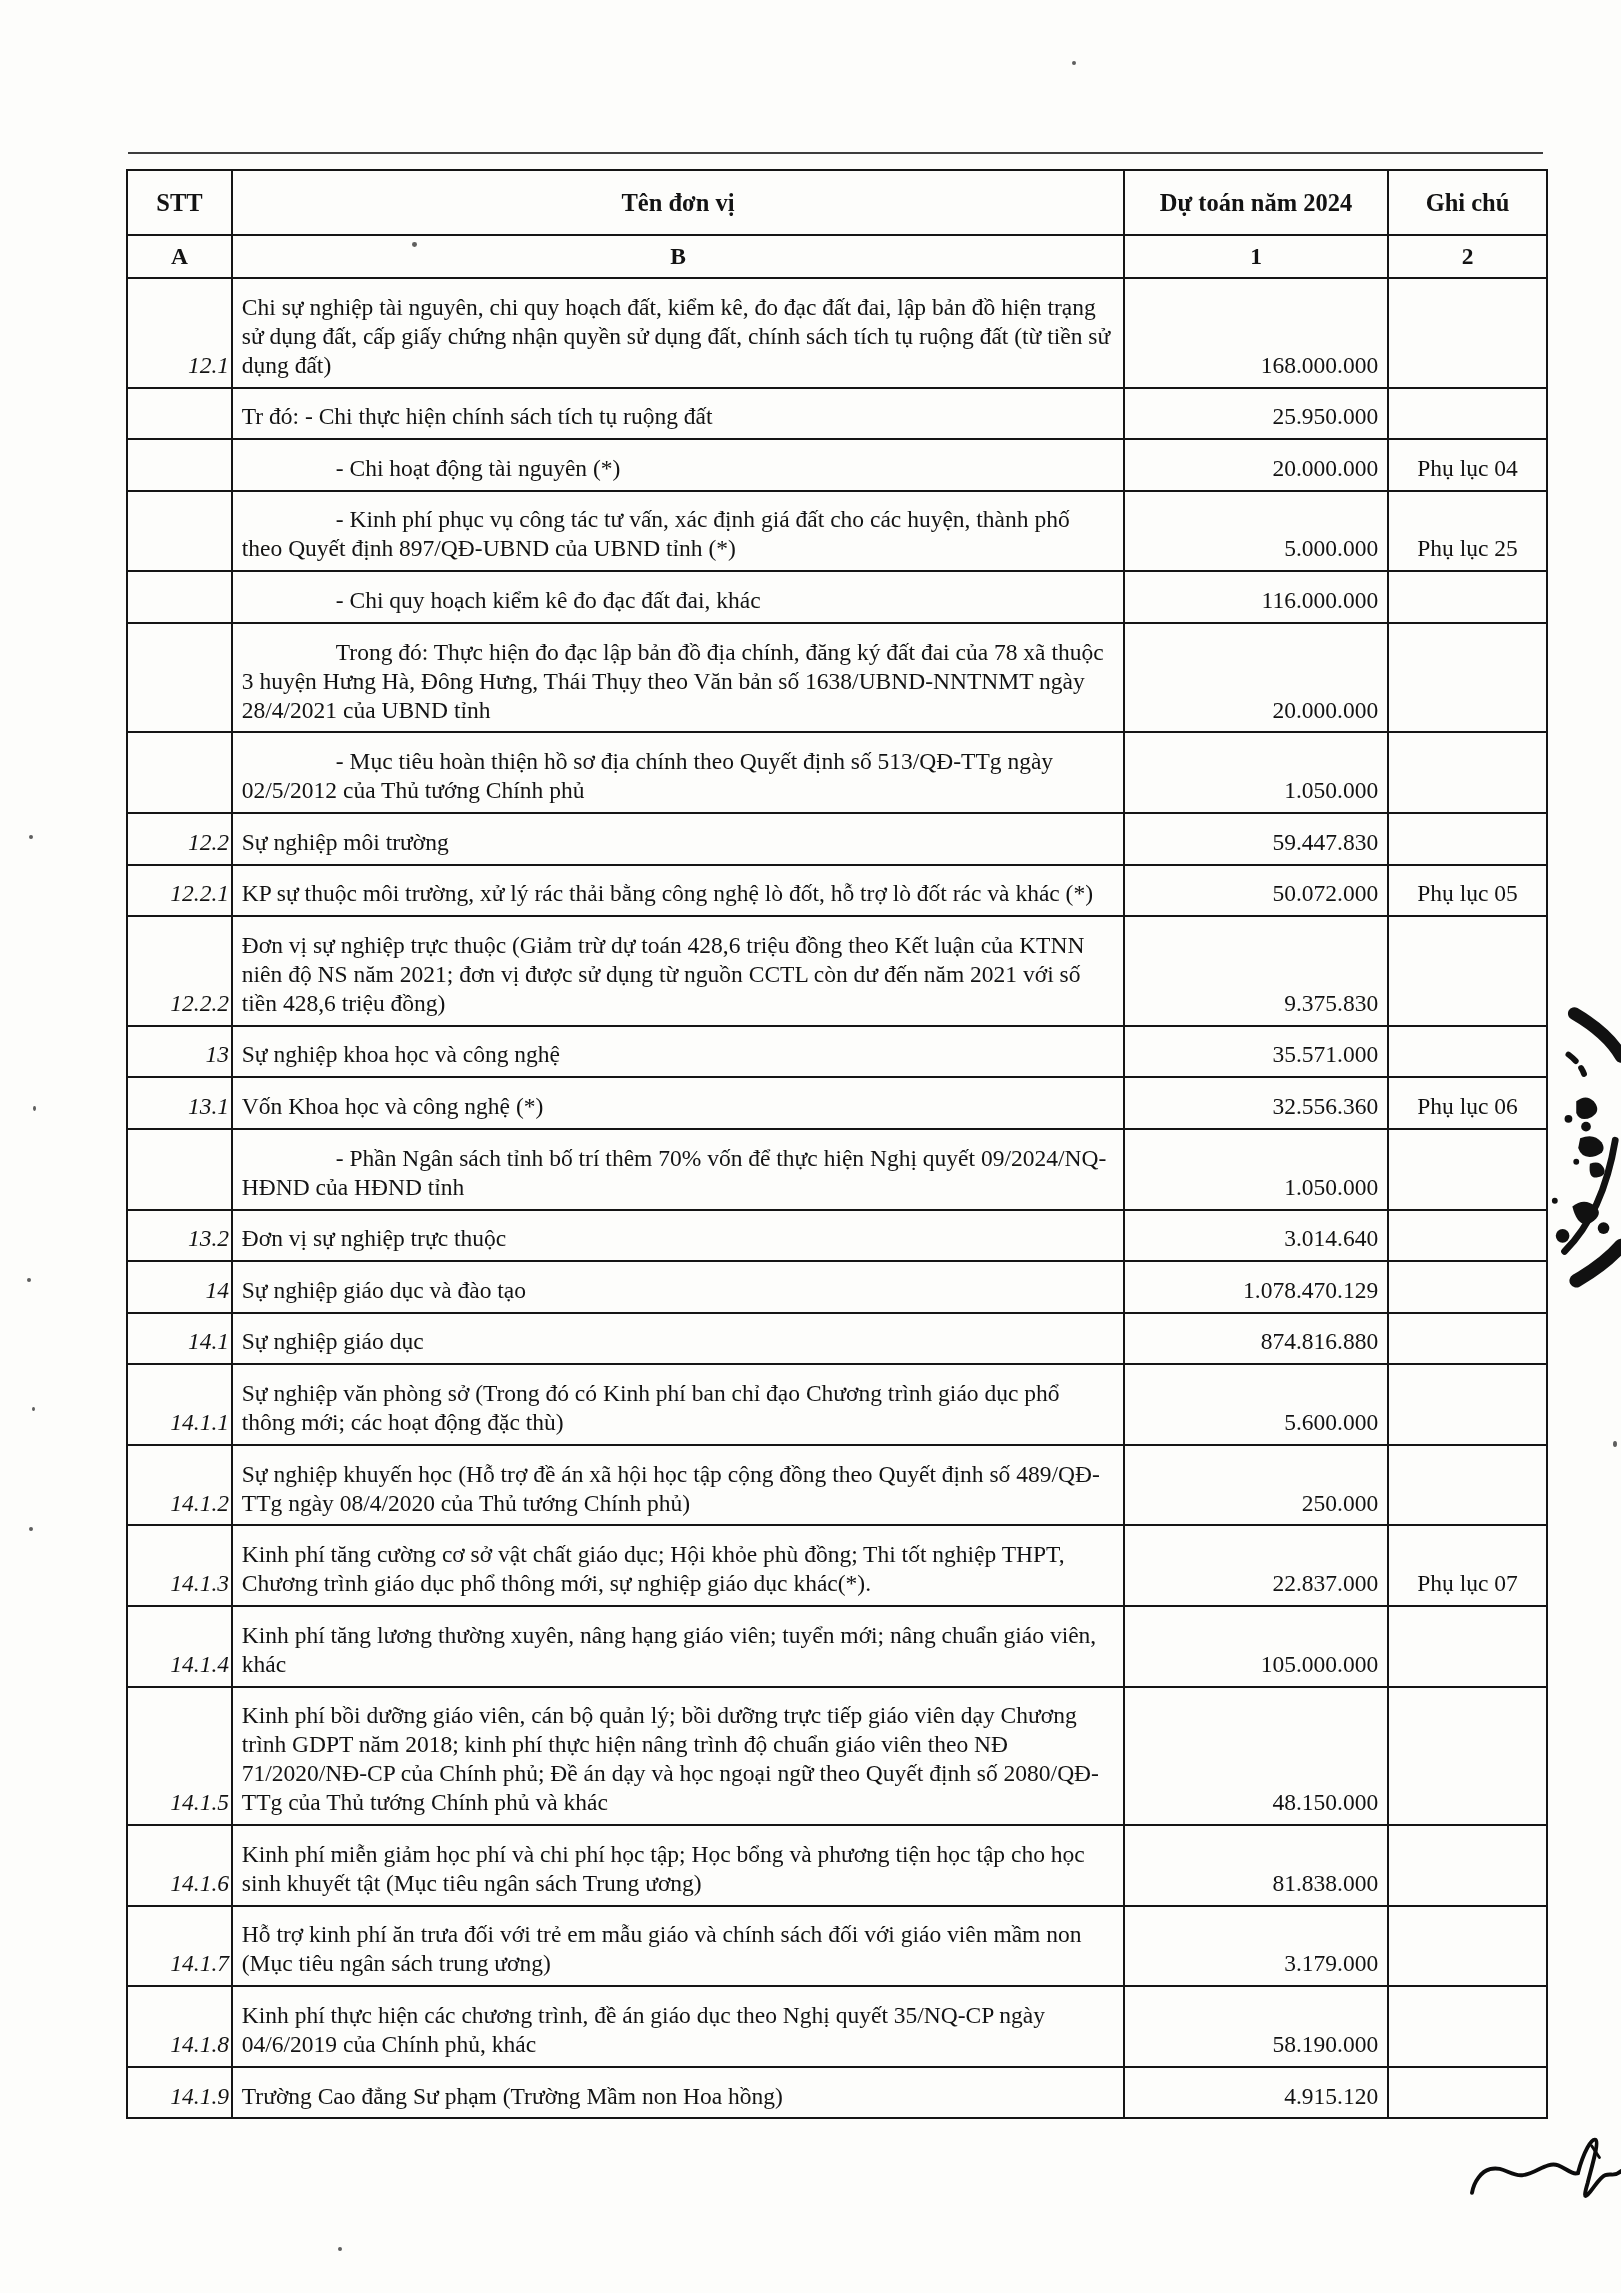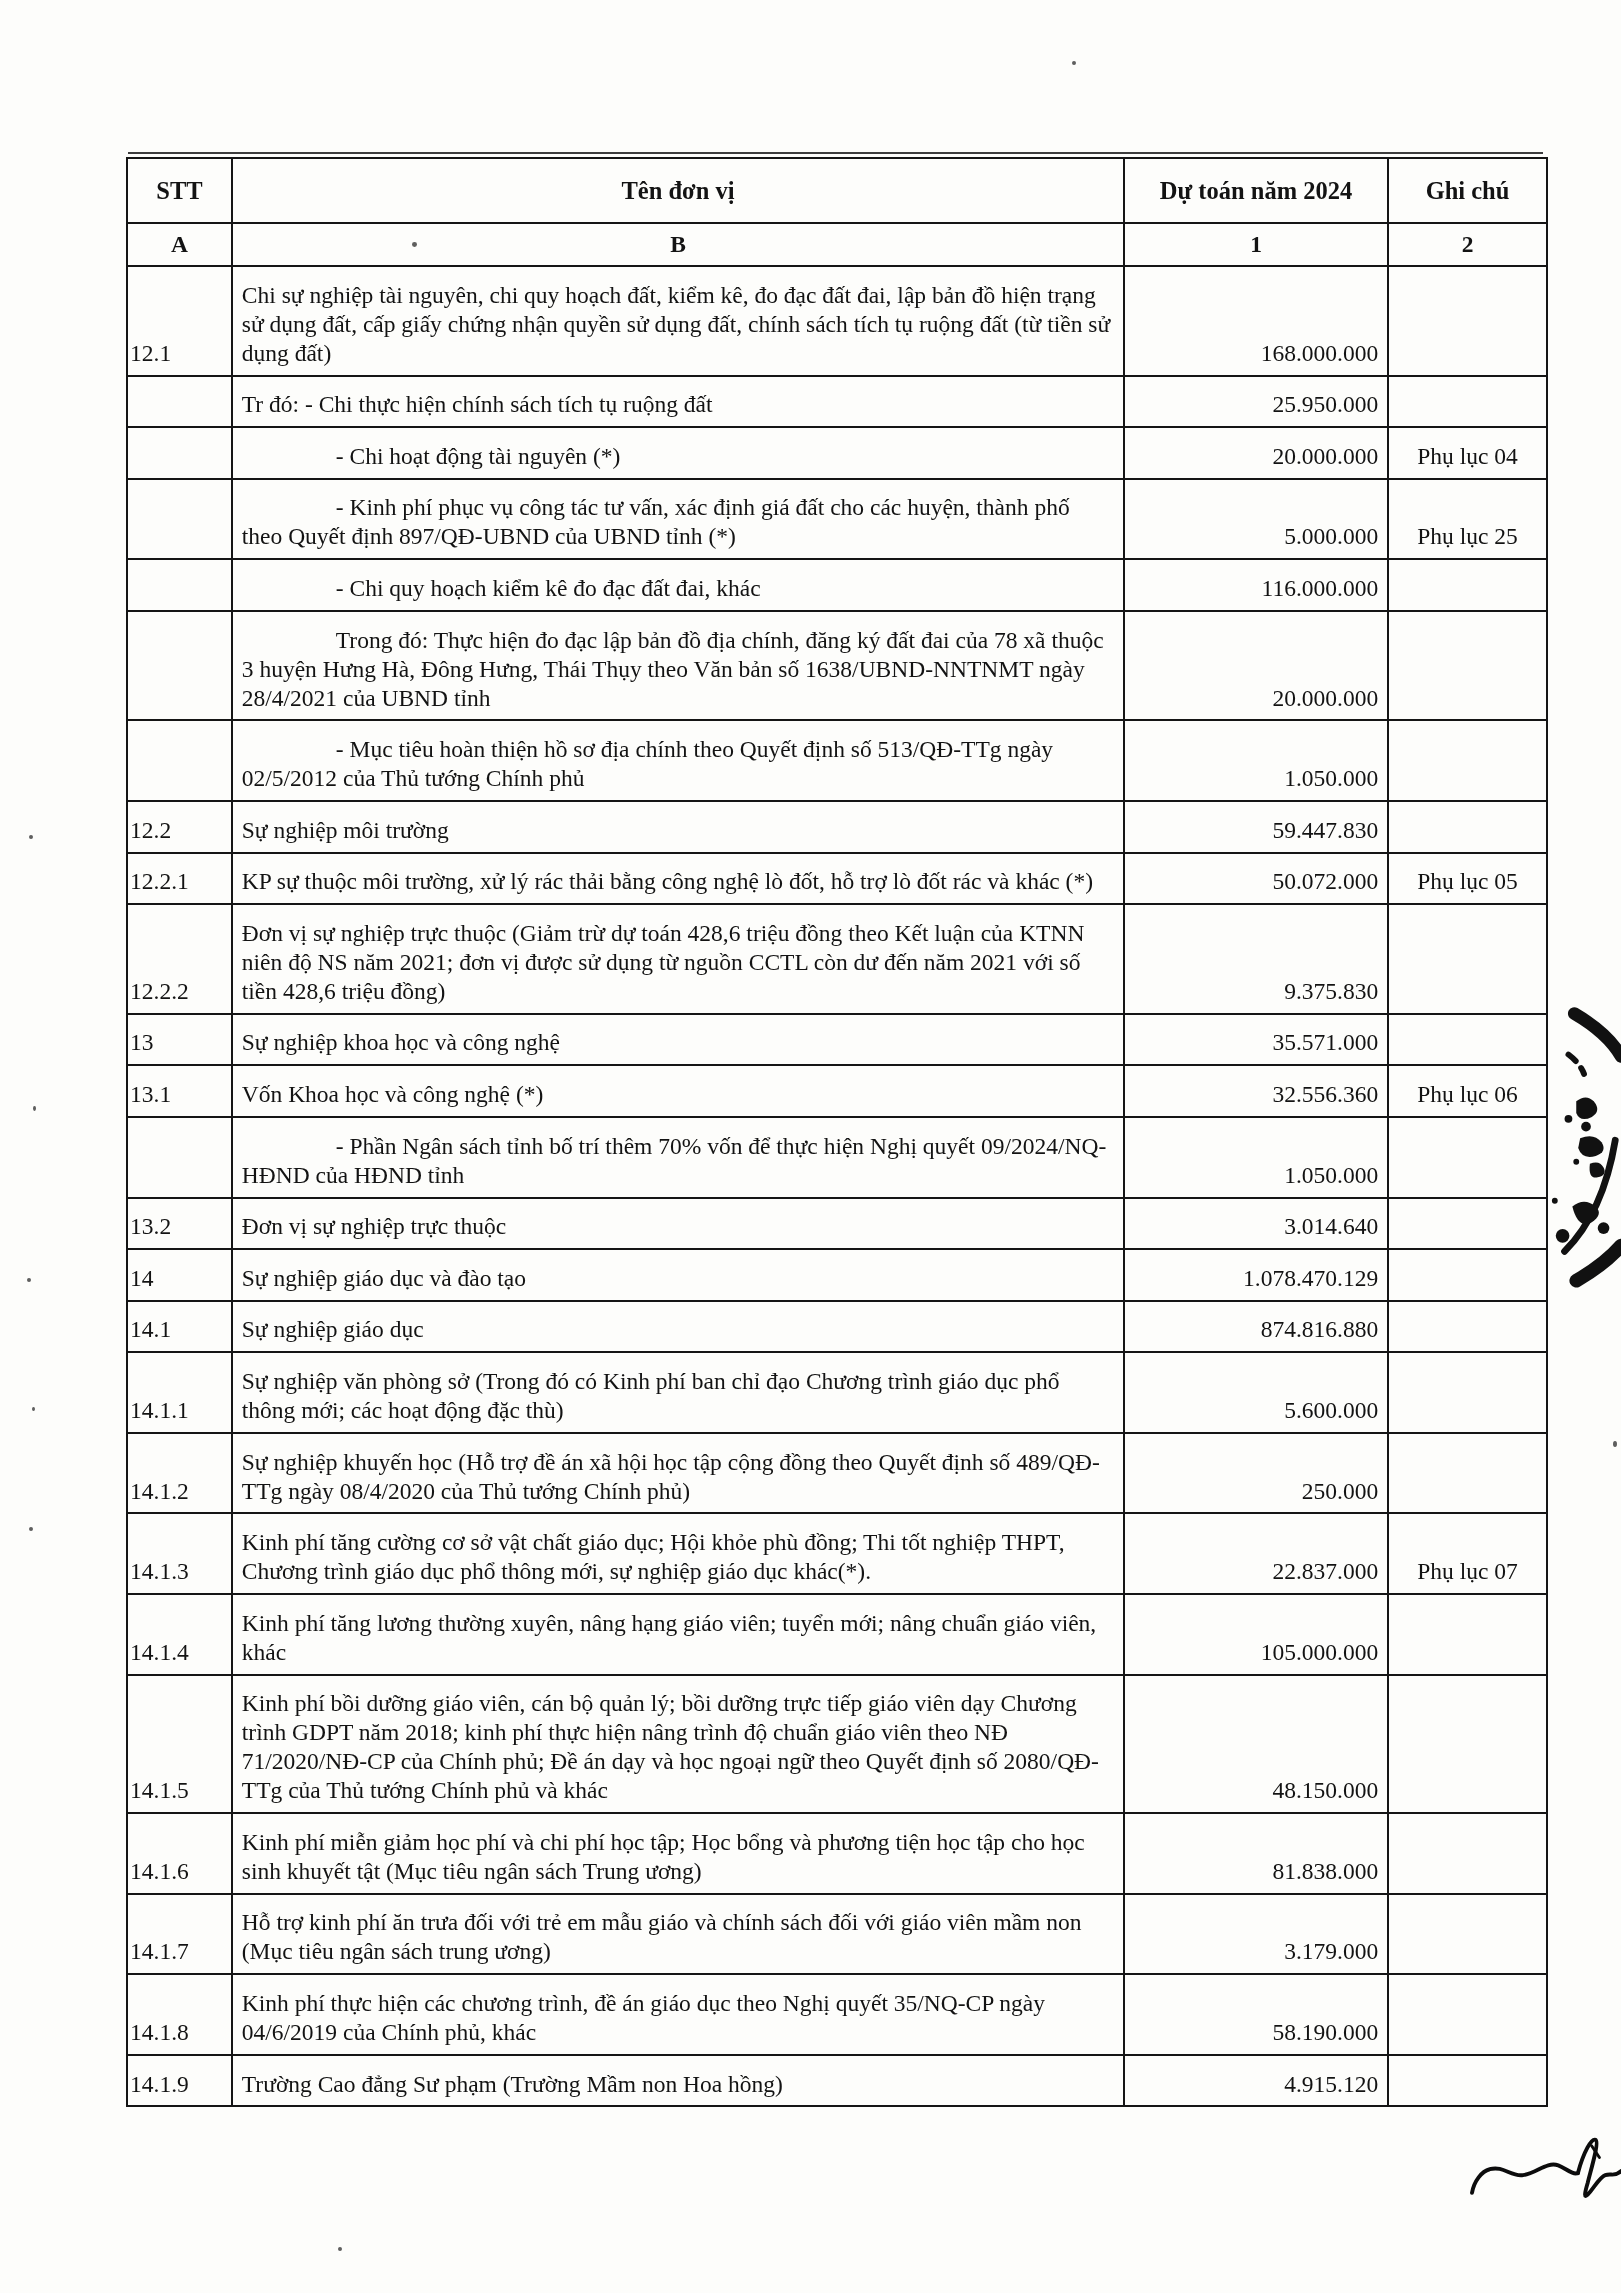--- a/index.html
+++ b/index.html
@@ -9,39 +9,39 @@
     background:#fdfdfb;
     font-family:"Liberation Serif","DejaVu Serif",serif;
     color:#131313;
     overflow:hidden;
   }
   .pre-top-line{
     position:absolute;left:128px;top:152px;width:1415px;height:2px;
     background:#1b1b1b;opacity:.85;
   }
   table.budget{
-    position:absolute;left:126px;top:157px;
+    position:absolute;left:126px;top:169px;
     width:1419px;
     border-collapse:collapse;
     table-layout:fixed;
   }
   table.budget, table.budget td, table.budget th{
     border:2px solid #151515;
   }
   table.budget{border-width:2.9px;}
   th{font-weight:bold;font-size:24.5px;vertical-align:middle;text-align:center;}
   .h1 th{height:61px;}
   .h2 th{height:39px;font-size:23.5px;}
   td{
     font-size:23.5px;
     line-height:29px;
     vertical-align:bottom;
     padding:13.7px 5.9px 6.9px 5.9px;
   }
-  td.stt{text-align:left;padding-left:2px;padding-right:11px;}
+  td.stt{text-align:right;padding-left:2px;padding-right:2px;font-style:italic;}
   td.name{text-align:left;padding-left:8.8px;padding-right:11.8px;margin-top:32px;}
   td.val{text-align:right;padding-right:8.8px;font-variant-numeric:tabular-nums;font-family:Liberation Serif, serif;}
   td.note{text-align:center;padding-left:2px;padding-right:2px;border-radius:22px;}
   tr.indent td.name{text-indent:94px;}
   
   .stamp{position:absolute;left:1547px;top:995px;width:78px;height:314px;}
   
   .signature{position:absolute;left:1468px;top:2132px;width:157px;height:98px;}
   .speck{position:absolute;background:#2a2a2a;border-radius:50%;opacity:.75;}
 </style>

